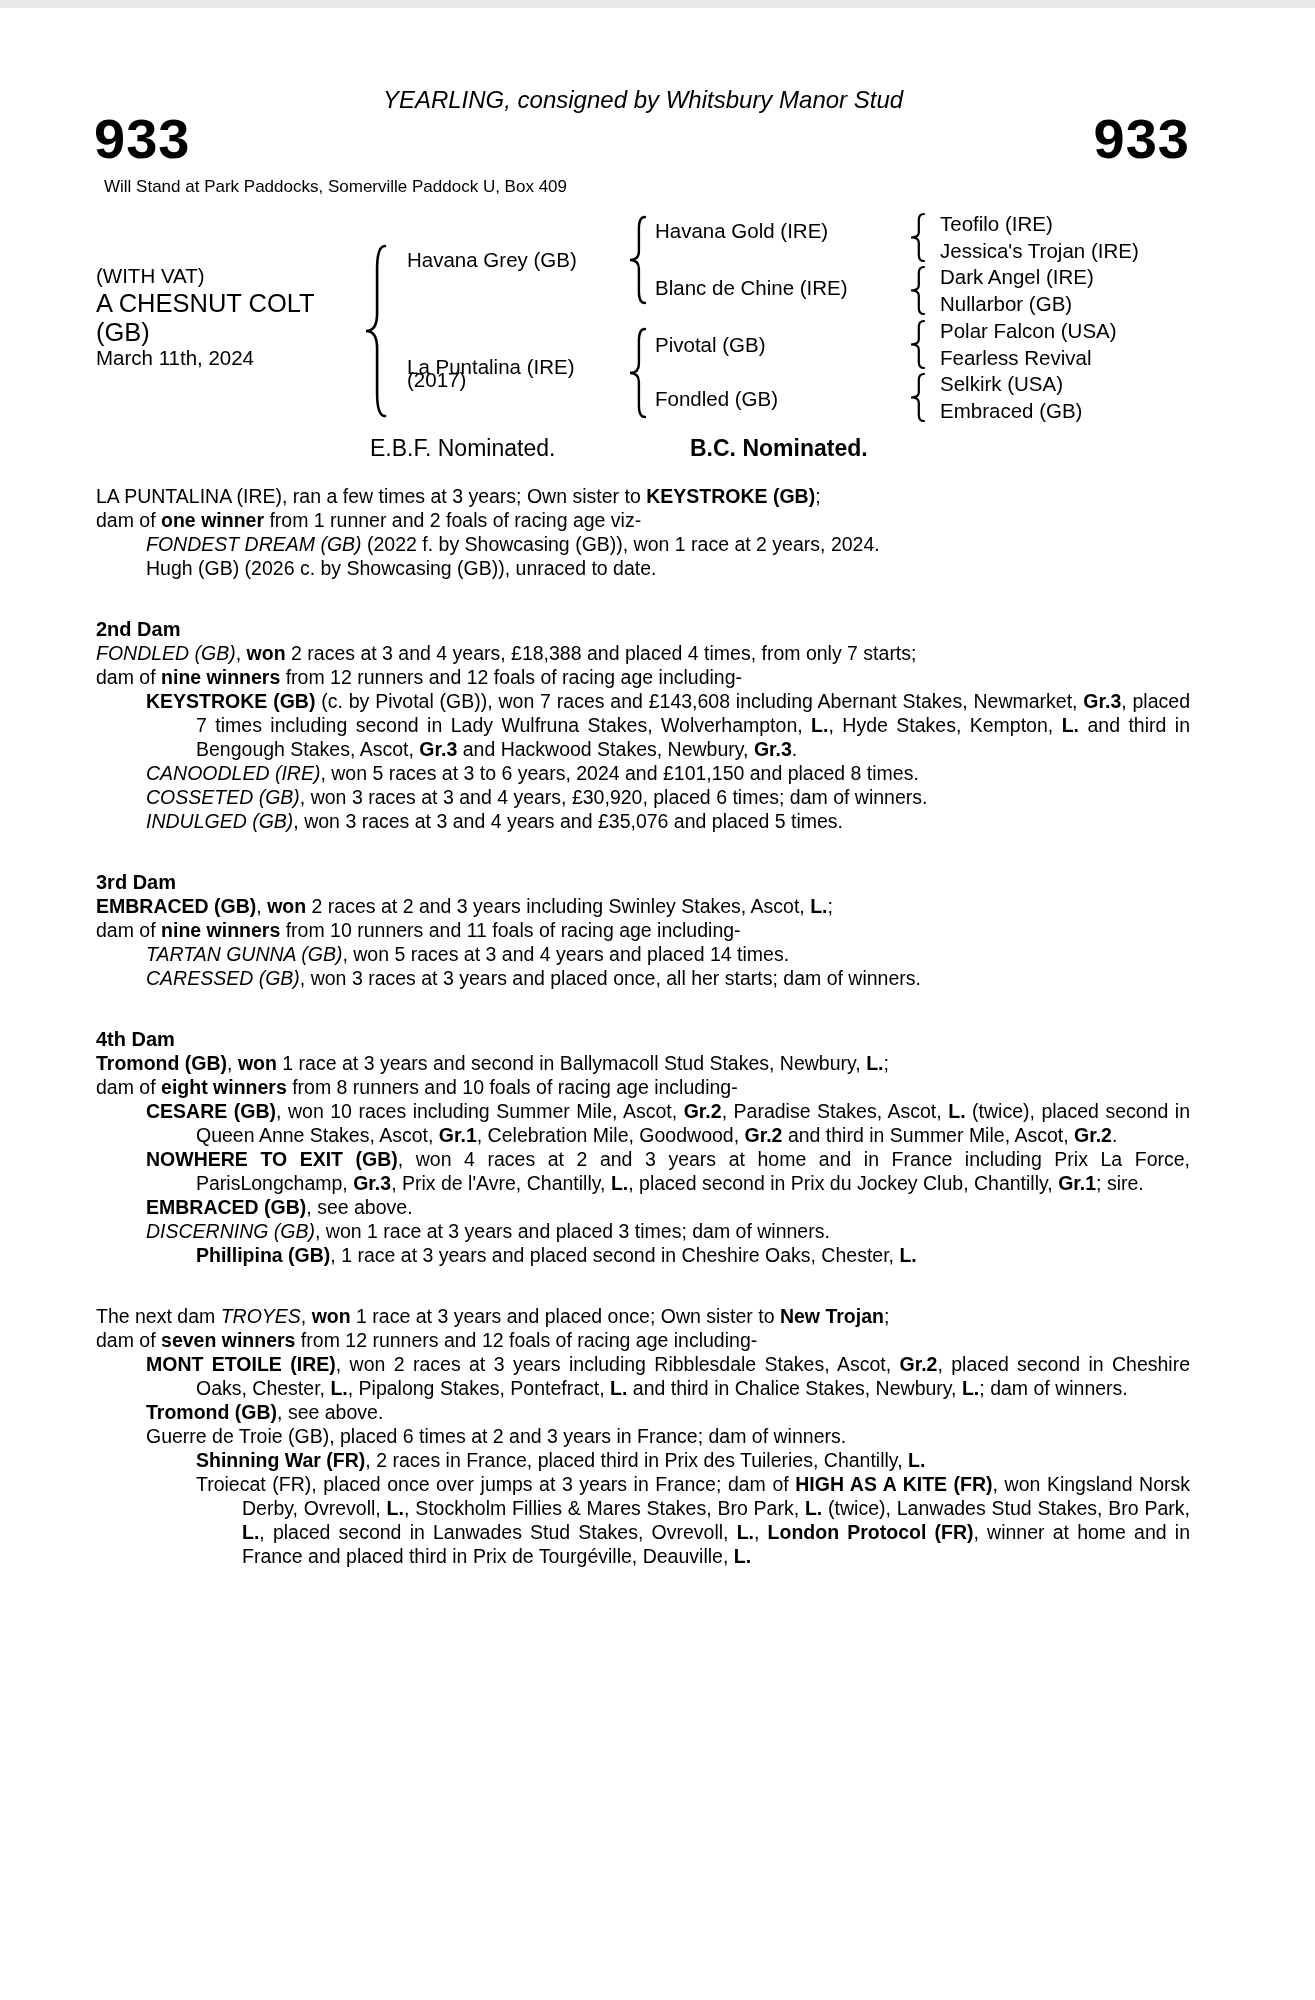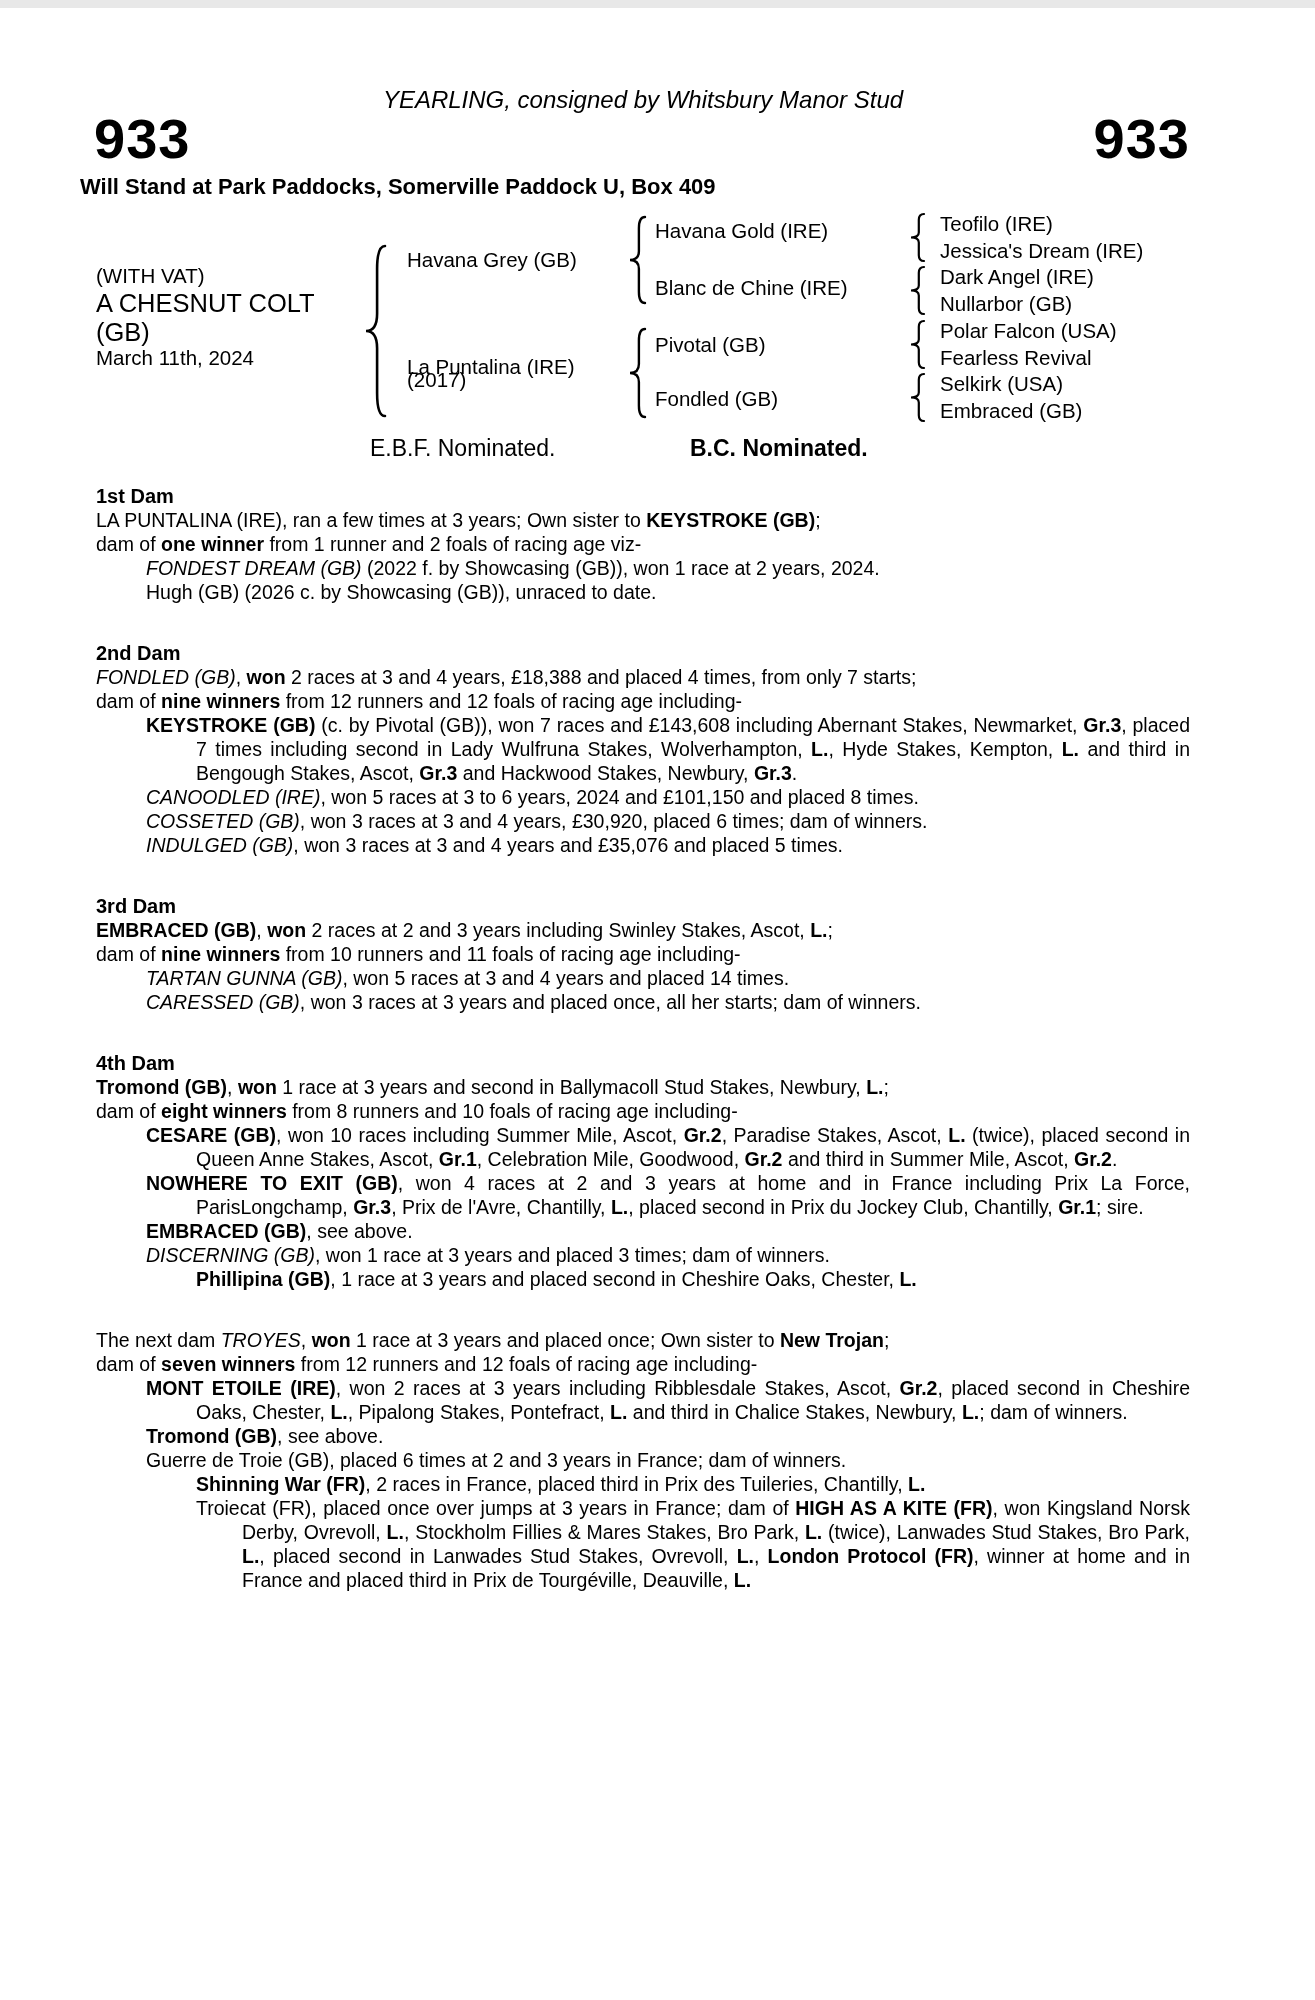--- a/index.html
+++ b/index.html
@@ -20,22 +20,22 @@
     font-size:24px;line-height:26px;
   }
   .lot-number{
     top:103px;
     font-size:56px;font-weight:bold;line-height:1;
     letter-spacing:1px;
   }
   #lot-number-left{left:94px;}
   #lot-number-right{right:125px;}
   #stand-line{
-    left:80px;top:166px;
-    font-weight:bold;font-size:22px;line-height:26px;
+    left:104px;top:166px;
+    font-weight:normal;font-size:17px;line-height:26px;
   }
   
   .ped{font-size:20.5px;line-height:24px;}
   .ped-bold{font-weight:normal;font-size:25.5px;line-height:28px;}
   svg.brace{position:absolute;overflow:visible;}
   
   #catalogue-body{
     position:absolute;left:96px;top:476px;width:1094px;
     font-size:19.5px;line-height:24px;
   }
@@ -93,34 +93,33 @@
       <path d="M 14 1 Q 8.8 1 8.8 6.86 L 8.8 19.6 Q 8.8 24.5 1 24.5 Q 8.8 24.5 8.8 29.4 L 8.8 42.14 Q 8.8 48 14 48" fill="none" stroke="#000" stroke-width="2.2" stroke-linecap="round"></path>
     </svg>
   <svg class="brace" style="left:910px;top:312px;" width="16" height="49">
       <path d="M 14 1 Q 8.8 1 8.8 6.86 L 8.8 19.6 Q 8.8 24.5 1 24.5 Q 8.8 24.5 8.8 29.4 L 8.8 42.14 Q 8.8 48 14 48" fill="none" stroke="#000" stroke-width="2.2" stroke-linecap="round"></path>
     </svg>
   <svg class="brace" style="left:910px;top:365px;" width="16" height="49">
       <path d="M 14 1 Q 8.8 1 8.8 6.86 L 8.8 19.6 Q 8.8 24.5 1 24.5 Q 8.8 24.5 8.8 29.4 L 8.8 42.14 Q 8.8 48 14 48" fill="none" stroke="#000" stroke-width="2.2" stroke-linecap="round"></path>
     </svg>
 
   <div class="abs ped" style="left:940px;top:204px;">Teofilo (IRE)</div>
-  <div class="abs ped" style="left:940px;top:231px;">Jessica's Dream (IRE)</div>
+  <div class="abs ped" style="left:940px;top:231px;">Jessica's Trojan (IRE)</div>
   <div class="abs ped" style="left:940px;top:257px;">Dark Angel (IRE)</div>
   <div class="abs ped" style="left:940px;top:284px;">Nullarbor (GB)</div>
   <div class="abs ped" style="left:940px;top:311px;">Polar Falcon (USA)</div>
   <div class="abs ped" style="left:940px;top:338px;">Fearless Revival</div>
   <div class="abs ped" style="left:940px;top:364px;">Selkirk (USA)</div>
   <div class="abs ped" style="left:940px;top:391px;">Embraced (GB)</div>
 
   <div class="abs" style="left:370px;top:427px;font-weight:normal;font-size:23px;">E.B.F. Nominated.</div>
   <div class="abs" style="left:690px;top:427px;font-weight:bold;font-size:23px;">B.C. Nominated.</div>
 
   <div id="catalogue-body">
       <div class="dam-section">
-        <div class="section-heading">1st Dam</div>
         <p class="para indent0"><span>LA PUNTALINA (IRE), ran a few times at 3 years; Own sister to </span><span class="b">KEYSTROKE (GB)</span><span>;</span></p>
         <p class="para indent0"><span>dam of </span><span class="b">one winner</span><span> from 1 runner and 2 foals of racing age viz-</span></p>
         <p class="para indent1 justify"><span class="i">FONDEST DREAM (GB)</span><span> (2022 f. by Showcasing (GB)), won 1 race at 2 years, 2024.</span></p>
         <p class="para indent1 justify"><span>Hugh (GB) (2026 c. by Showcasing (GB)), unraced to date.</span></p>
       </div>
       <div class="dam-section">
         <div class="section-heading">2nd Dam</div>
         <p class="para indent0"><span class="i">FONDLED (GB)</span><span>, </span><span class="b">won</span><span> 2 races at 3 and 4 years, £18,388 and placed 4 times, from only 7 starts;</span></p>
         <p class="para indent0"><span>dam of </span><span class="b">nine winners</span><span> from 12 runners and 12 foals of racing age including-</span></p>
         <p class="para indent1 justify"><span class="b">KEYSTROKE (GB)</span><span> (c. by Pivotal (GB)), won 7 races and £143,608 including Abernant Stakes, Newmarket, </span><span class="b">Gr.3</span><span>, placed 7 times including second in Lady Wulfruna Stakes, Wolverhampton, </span><span class="b">L.</span><span>, Hyde Stakes, Kempton, </span><span class="b">L.</span><span> and third in Bengough Stakes, Ascot, </span><span class="b">Gr.3</span><span> and Hackwood Stakes, Newbury, </span><span class="b">Gr.3</span><span>.</span></p>

